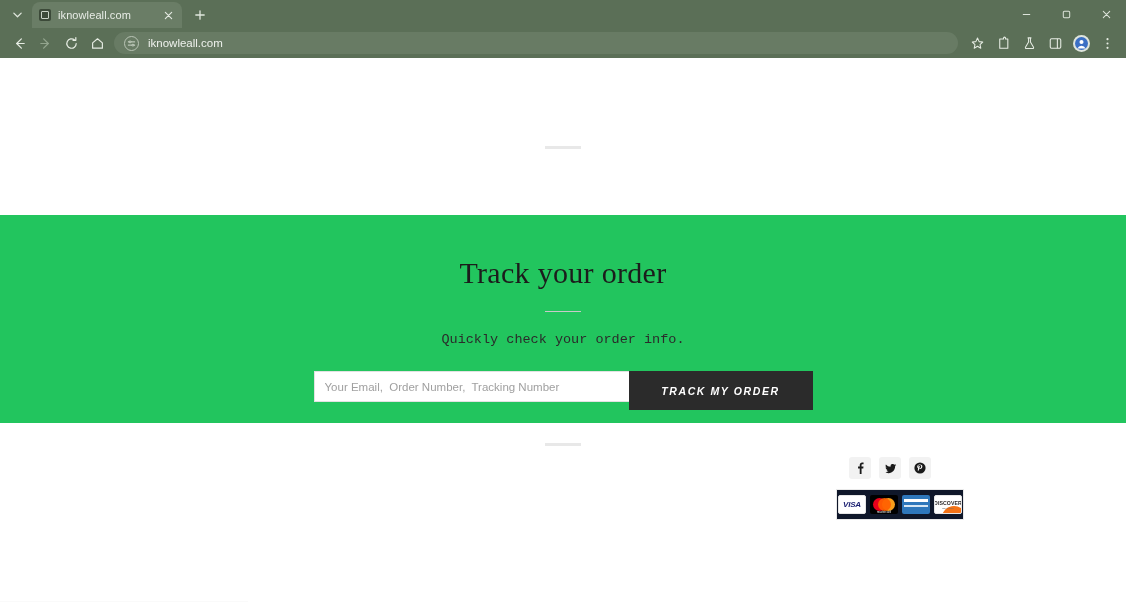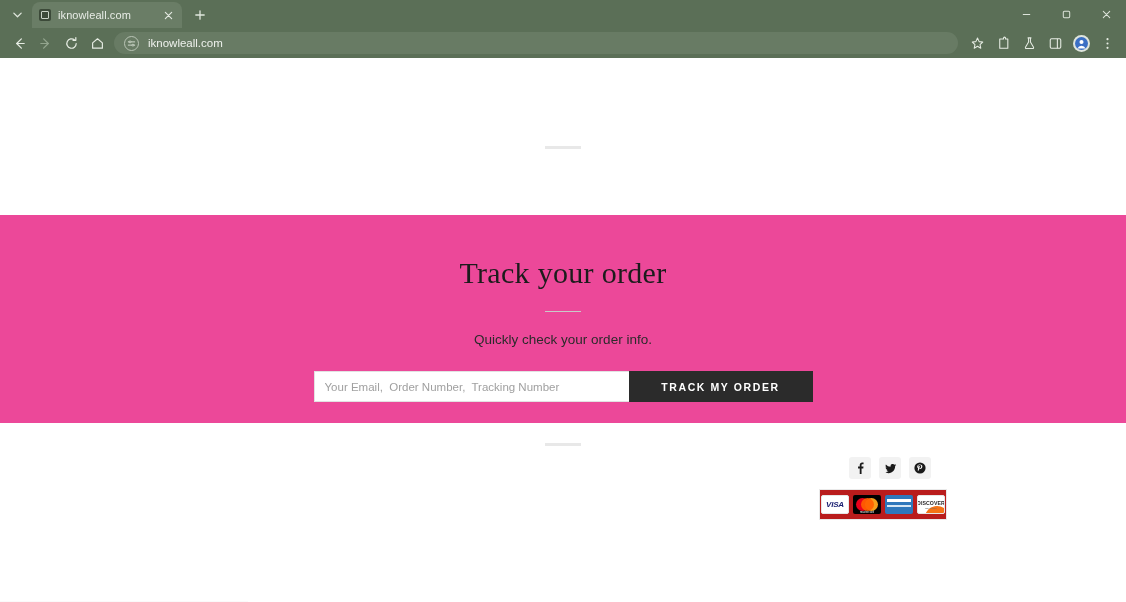--- a/index.html
+++ b/index.html
@@ -156,41 +156,41 @@
     width: 36px;
     height: 3px;
     background: #e8e8e8;
     position: absolute;
     left: 50%;
     transform: translateX(-50%);
   }
   .hr-top { top: 88px; }
 
   .hero {
-    background: #ec4899;
+    background: #22c55e;
     height: 208px;
     padding-top: 40px;
     text-align: center;
   }
   .hero-title {
     font-family: "Liberation Serif", serif;
     font-size: 30px;
     font-weight: 400;
     color: #1c1c1c;
     letter-spacing: 0.3px;
     line-height: 1.2;
   }
   .hero-divider {
     width: 36px;
     height: 1px;
     background: #c9c9c9;
     margin: 20px auto 0;
   }
   .hero-sub {
-    font-family: Liberation Sans, sans-serif;
+    font-family: Liberation Mono, monospace;
     font-size: 13.5px;
     color: #2b2b2b;
     margin-top: 20px;
   }
 
   .track-form {
     margin-top: 24px;
     display: flex;
     justify-content: center;
     align-items: stretch;
@@ -203,29 +203,30 @@
     border-right: none;
     font-family: Liberation Sans, sans-serif;
     font-size: 11.5px;
     color: #333;
     padding: 0 10px;
     outline: none;
   }
   .track-input::placeholder { color: #a0a0a0; }
   .track-btn {
     width: 184px;
-    height: 31px;
+    height: 39px;
     background: #2b2b2b;
     color: #ffffff;
     border: none;
     font-family: "Liberation Sans", sans-serif;
     font-size: 10.5px;
     font-weight: bold;
     letter-spacing: 1.6px;
     cursor: pointer;
+    font-style: italic;
   }
 
   .below {
     position: relative;
     height: 179px;
   }
   .hr-bottom { top: 20px; }
 
   .social-row {
     position: absolute;
@@ -236,25 +237,25 @@
   }
   .social-btn {
     width: 22px; height: 22px;
     background: #f2f2f2;
     border-radius: 3px;
     display: flex; align-items: center; justify-content: center;
   }
 
   .payments {
     position: absolute;
-    left: 819px;
+    left: 836px;
     top: 431px;
     width: 128px;
     height: 31px;
-    background: #b91c1c;
+    background: #0f172a;
     border: 1px solid #e9e9e9;
     display: flex;
     align-items: center;
     justify-content: center;
     gap: 4px;
   }
   .card {
     width: 28px; height: 19px;
     border-radius: 2px;
     display: flex; align-items: center; justify-content: center;

